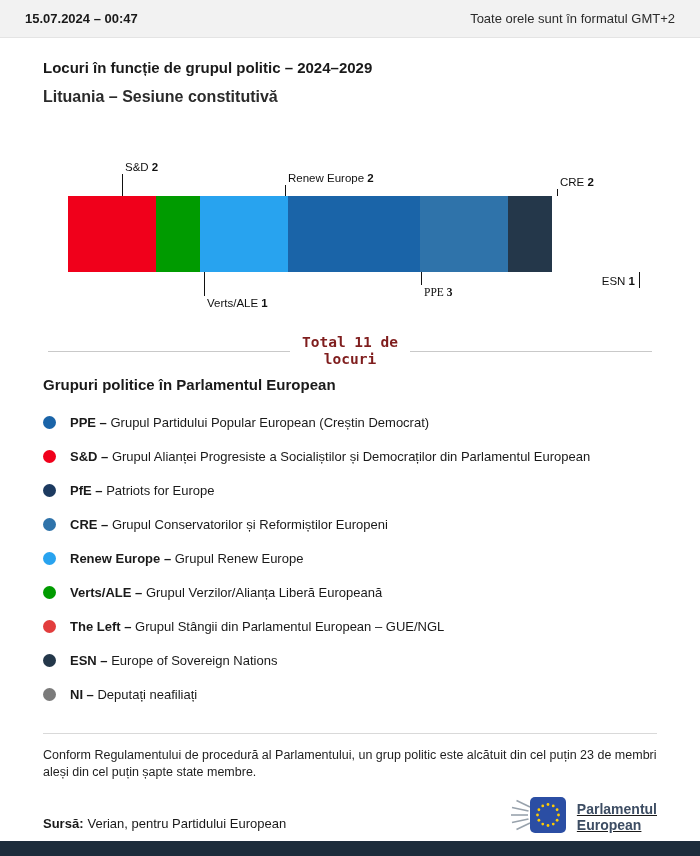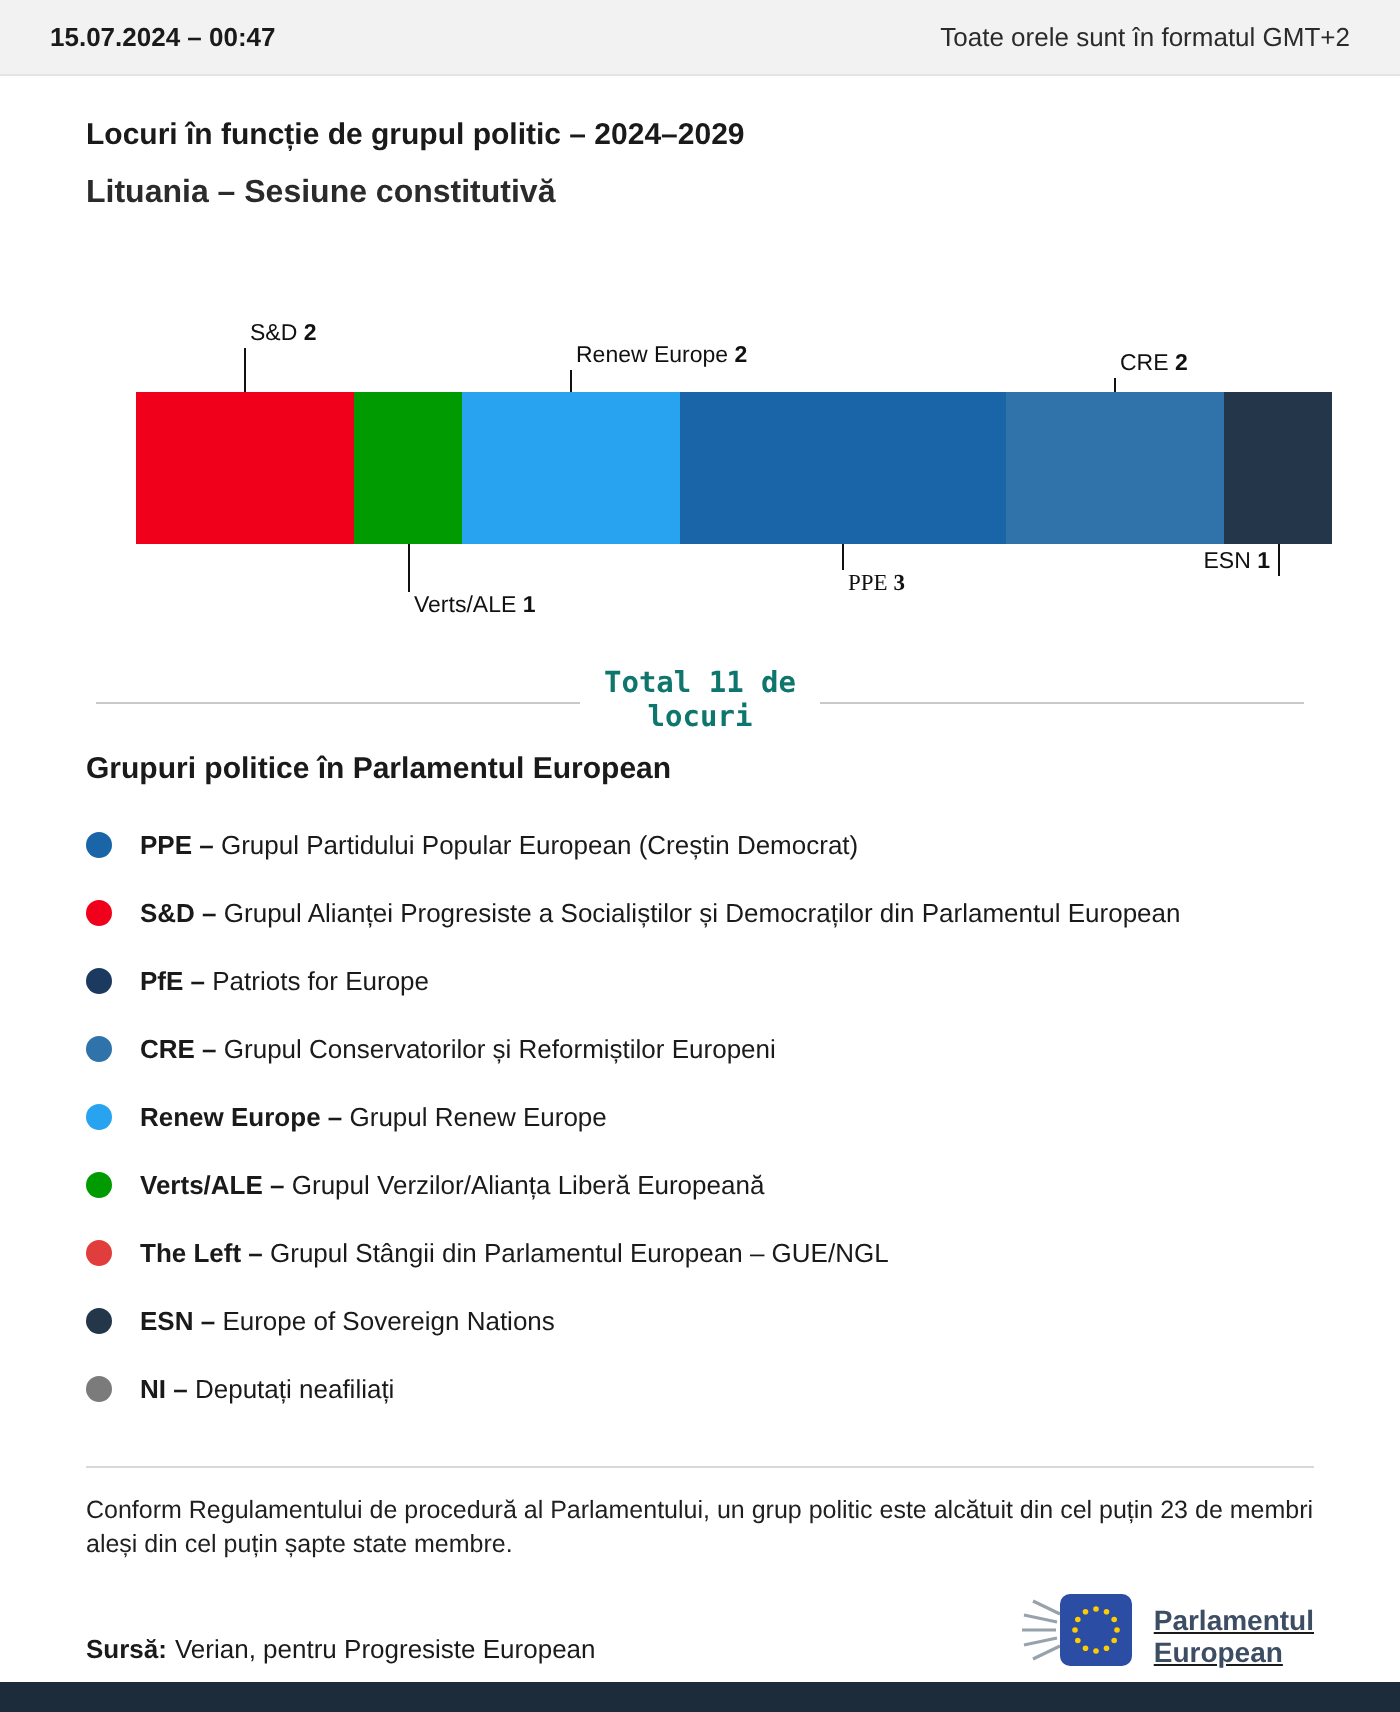--- a/index.html
+++ b/index.html
@@ -19,37 +19,37 @@
     justify-content: space-between;
     align-items: center;
     padding: 0 25px;
   }
   .topbar-date { font-weight: bold; font-size: 13px; }
   .topbar-note { font-size: 13px; color: #2b2b2b; }
   .content { padding: 0 43px; }
   .page-title { margin-top: 21px; font-size: 15px; font-weight: bold; }
   .page-subtitle { margin-top: 12px; font-size: 16px; color: #2b2b2b; }
 
-  .chart { margin-top: 44px; margin-left: 25px; width: 598px; }
+  .chart { margin-top: 44px; margin-left: 25px; width: 484px; }
   .zone { position: relative; height: 46px; }
   .bar { display: flex; height: 76px; width: 100%; }
   .seg { height: 100%; }
   .callout-line { position: absolute; width: 1px; background: #111; }
   .callout-label { position: absolute; font-size: 11.5px; line-height: 14px; white-space: nowrap; color: #111; }
   .callout-label b { font-weight: bold; }
 
   .total-row { display: flex; align-items: center; gap: 12px; margin: 16px 5px 0 5px; }
   .total-rule { flex: 1; height: 1px; background: #c9c9c9; }
   .total-text {
     font-family: "DejaVu Sans Mono", monospace;
     font-weight: bold;
     font-size: 14.5px;
     line-height: 17px;
     text-align: center;
-    color: #0f766e;
+    color: #7f1d1d;
   }
 
   .legend-heading { margin-top: 8px; font-size: 15px; font-weight: bold; }
   .legend-list { margin-top: 12px; }
   .legend-item { display: flex; align-items: center; gap: 14px; min-height: 34px; }
   .dot { width: 13px; height: 13px; border-radius: 50%; flex: 0 0 13px; }
   .legend-text { font-size: 13px; }
   .legend-text b { font-weight: bold; }
 
   .divider { height: 1px; background: #d9d9d9; margin-top: 22px; }
@@ -151,21 +151,21 @@
         <span class="legend-text"><b>NI – </b>Deputați neafiliați</span>
       </div>
     </div>
 
   <div class="divider"></div>
 
   <p class="footnote">Conform Regulamentului de procedură al Parlamentului, un grup politic este alcătuit din cel puțin 23 de membri aleși din cel puțin șapte state membre.</p>
 
   <div class="footer-row">
     <div class="source">
-      <b>Sursă:</b><span class="source-text">Verian, pentru Progresiste European</span>
+      <b>Sursă:</b><span class="source-text">Verian, pentru Partidului European</span>
     </div>
     <div class="logo">
       <span>
         <svg width="58" height="40" viewBox="0 0 58 40" aria-hidden="true">
           <g stroke="#98a2ac" stroke-width="1.6" fill="none">
             <path d="M2 20 H19"></path>
             <path d="M3 12.5 L19.5 16"></path>
             <path d="M7.5 5.5 L21 12"></path>
             <path d="M3 27.5 L19.5 24"></path>
             <path d="M7.5 34.5 L21 28"></path>

